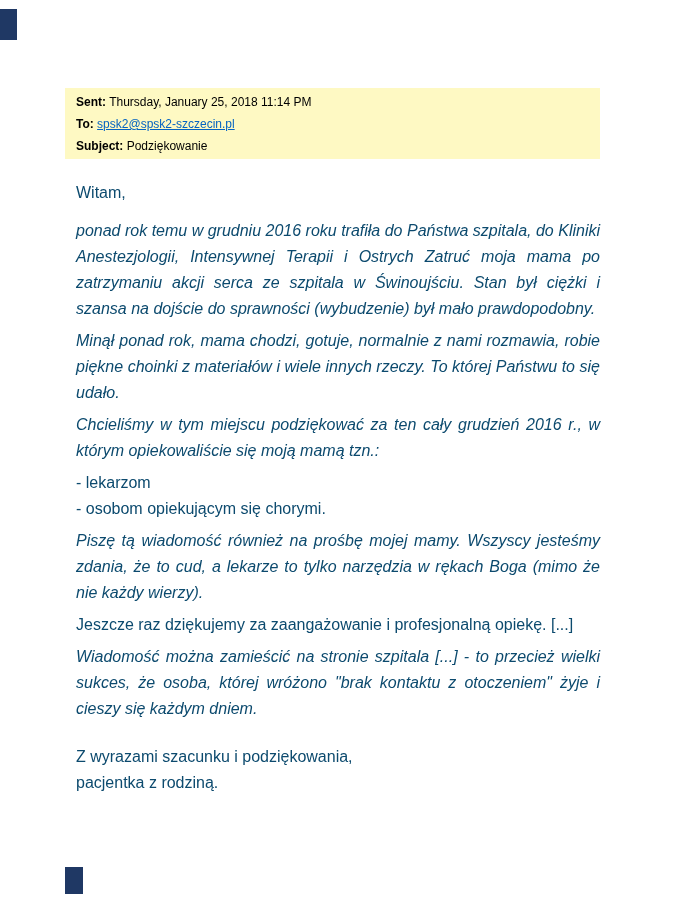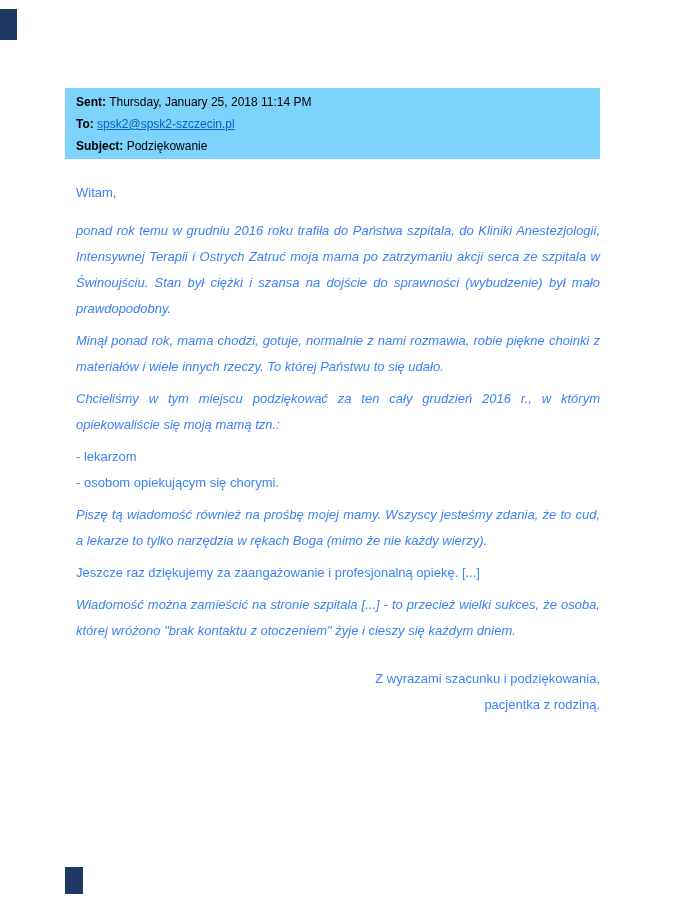--- a/index.html
+++ b/index.html
@@ -18,49 +18,49 @@
   .redact-top  { left: 0;  top: 9px;   width: 17px; height: 31px; }
   .redact-bottom { left: 65px; top: 867px; width: 18px; height: 27px; }
 
   .content {
     position: absolute;
     left: 65px;
     top: 88px;
     width: 535px;
   }
   .meta {
-    background: #7dd3fc;
+    background: #fef9c3;
     padding: 3px 8px 2px 11px;
     font-size: 12px;
     line-height: 22px;
     color: #000000;
   }
   .meta-row { white-space: nowrap; }
   .lbl { font-weight: bold; }
   .mail-link {
     color: #0563c1;
     cursor: pointer;
   }
 
   .letter {
     margin: 21px 0 12px 11px;
     width: 524px;
-    font-size: 13px;
+    font-size: 16px;
     line-height: 26px;
-    color: #3b82f6;
+    color: #0c4a6e;
   }
   .letter p { margin: 0 0 6px 0; }
   .letter p.greeting { margin-bottom: 12px; }
   .letter p.just { text-align: justify; font-style: italic; }
   .letter p.pre { white-space: pre-line; margin-bottom: 0; }
   .letter p.publish { margin-bottom: 0; }
   .letter .thanks-list { margin: 0 0 6px 0; }
   .letter .thanks-list p { margin: 0; line-height: 26px; }
   .letter .signoff { margin-top: 22px; }
-  .letter .signoff p { margin: 0; text-align: right; }
+  .letter .signoff p { margin: 0; }
 </style>
 </head>
 <body>
 
 <div>
 
   <div class="redact redact-top"></div>
 
   <div class="content">
 

